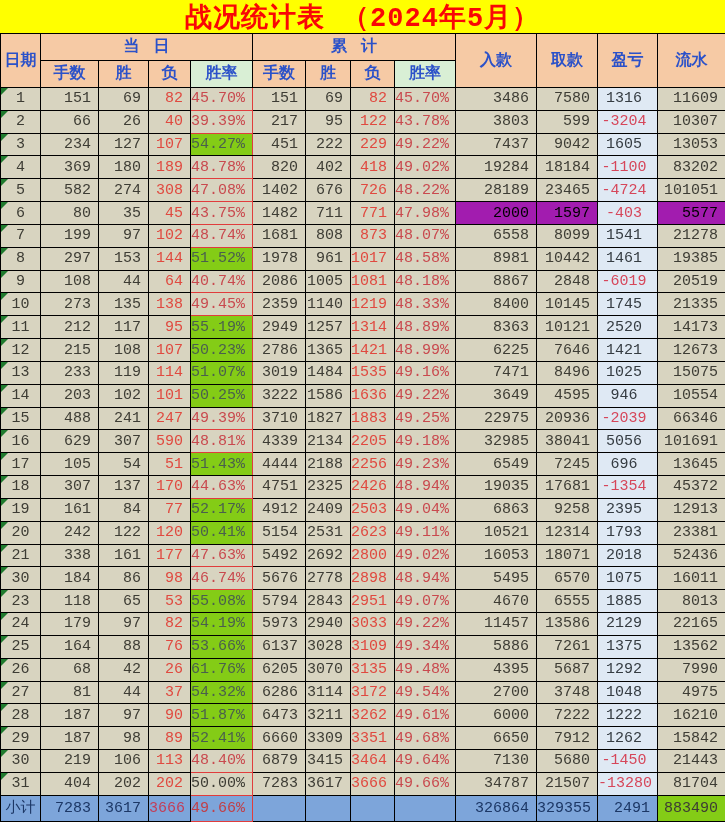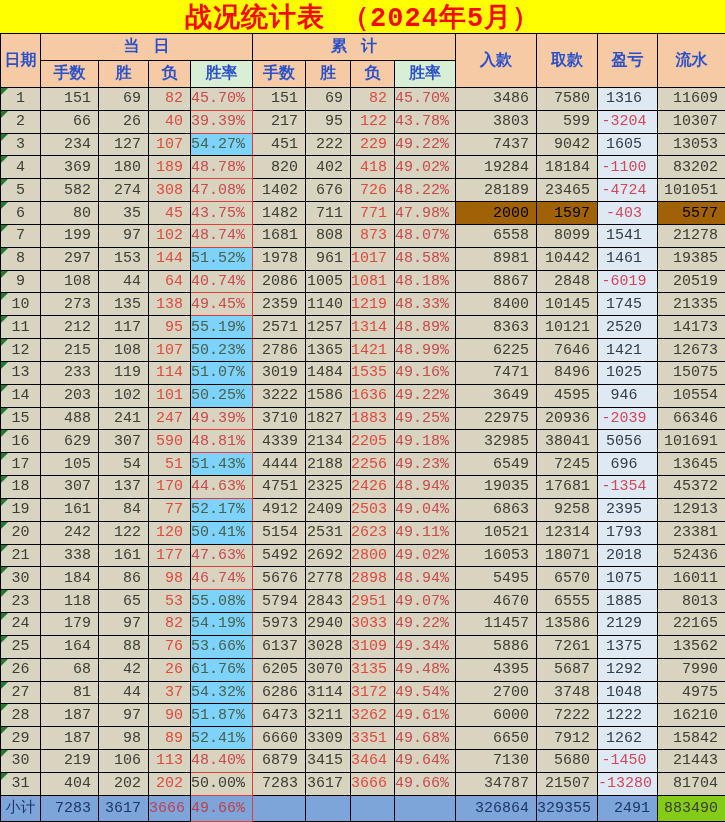--- a/index.html
+++ b/index.html
@@ -29,29 +29,29 @@
     position:absolute;top:0;left:0;width:0;height:0;
     border-top:7px solid #1F7A2E;border-right:7px solid transparent;
   }
   td.num{text-align:right;padding-right:7px;}
   td.loss{color:#E0493F;}
   td.crate{color:#C9494E;padding-right:9px;}
   td.drate{
     padding-right:9px;
     border-left:1px solid #E03C3C;border-right:1px solid #E03C3C;
   }
-  td.drate.green{background:#7dd3fc;color:#4A5F4E;}
+  td.drate.green{background:#84cc16;color:#4A5F4E;}
   td.rbox{
     border-top:1px solid #E03C3C;border-bottom:1px solid #E03C3C;
     border-left:1px solid #E03C3C;border-right:1px solid #E03C3C;
   }
   td.redtext{color:#C9494E;}
   td.pnl{background:#DFE9F4;color:#343B41;text-align:center;}
   td.pnl.neg{color:#D6465A;}
-  td.white{background:#a16207;color:#000000;}
+  td.white{background:#a21caf;color:#000000;}
   tr.subtotal{height:26px;}
   tr.subtotal td{background:#7DA5DA;color:#1C3765;}
   tr.subtotal td.sub-label{text-align:center;font-size:15px;}
   tr.subtotal td.sloss{color:#C23E58;}
   tr.subtotal td.sredtext{color:#C13F47;}
   tr.subtotal td.beige{background:#84cc16;color:#3D3C34;}
 </style>
 </head>
 <body>
 
@@ -244,21 +244,21 @@
           <td class="num">10145</td>
           <td class="num pnl">1745</td>
           <td class="num">21335</td>
         </tr>
         <tr>
           <td class="date"><span class="tri"></span><span>11</span></td>
           <td class="num">212</td>
           <td class="num">117</td>
           <td class="num loss">95</td>
           <td class="num drate green">55.19%</td>
-          <td class="num">2571</td>
+          <td class="num">2949</td>
           <td class="num">1257</td>
           <td class="num loss">1314</td>
           <td class="num crate">48.89%</td>
           <td class="num">8363</td>
           <td class="num">10121</td>
           <td class="num pnl">2520</td>
           <td class="num">14173</td>
         </tr>
         <tr>
           <td class="date"><span class="tri"></span><span>12</span></td>

